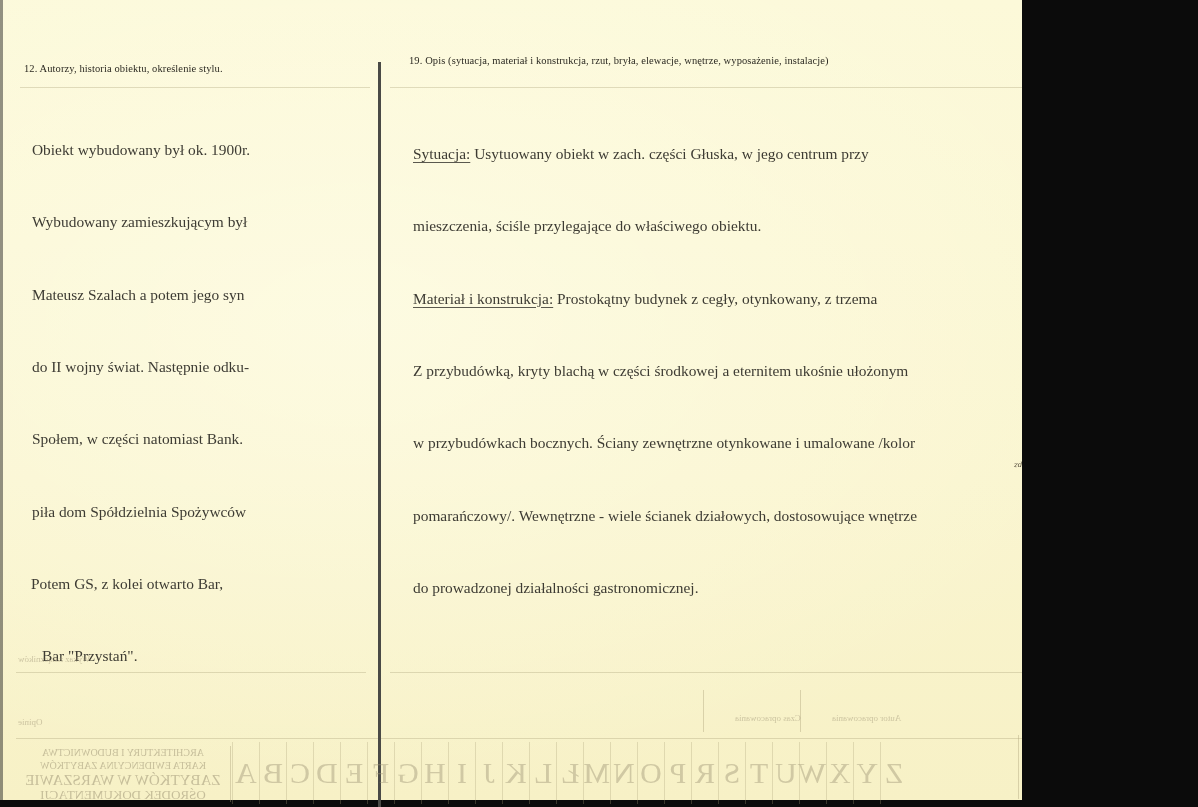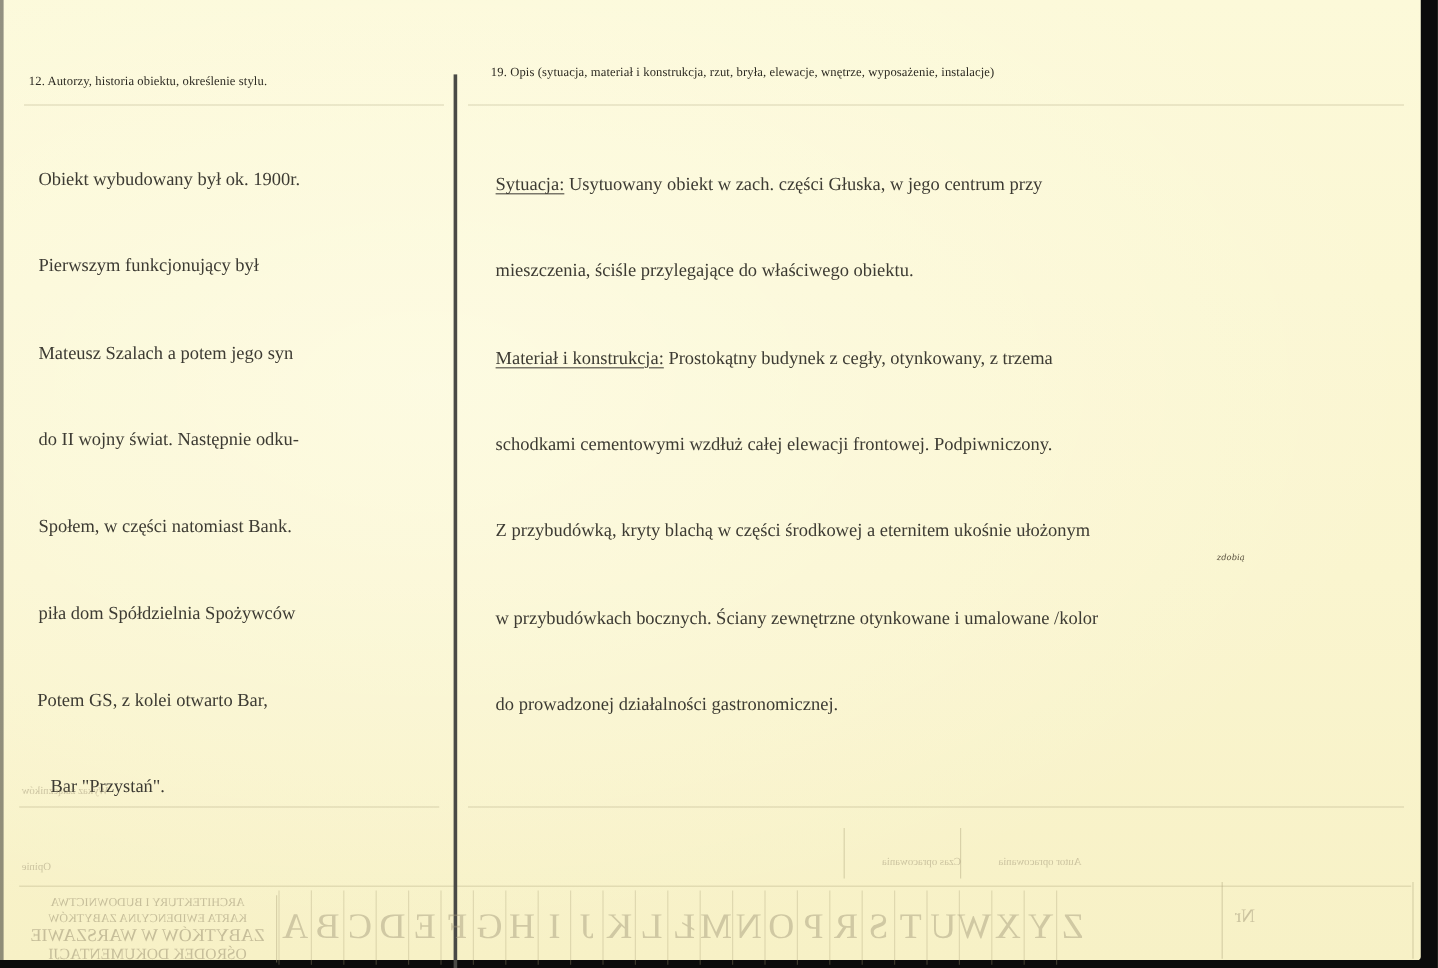--- a/index.html
+++ b/index.html
@@ -2,21 +2,21 @@
 <html><head>
   <meta charset="utf-8">
   <style>
     html, body {
       margin: 0;
       padding: 0;
       background: #0b0b0b;
     }
     #page {
       position: relative;
-      width: 1198px;
+      width: 1022px;
       height: 807px;
       overflow: hidden;
       background: #0b0b0b;
     }
     .card {
       position: absolute;
       left: 0;
       top: 0;
       width: 1184px;
       height: 800px;
@@ -154,37 +154,37 @@
     <div class="rule" style="left:390px; top:87px; width:780px;"></div>
     <div class="rule" style="left:16px; top:672px; width:350px;"></div>
     <div class="rule" style="left:390px; top:672px; width:780px;"></div>
     <div class="rule" style="left:16px; top:738px; width:1160px;"></div>
 
     <div class="divider-main"></div>
 
     <div class="heading" style="left:24px; top:63px;">12. Autorzy, historia obiektu, określenie stylu.</div>
     <div class="typed" style="left:32px; top:90px;">
       <span class="line">Obiekt wybudowany był ok. 1900r.</span>
-      <span class="line">Pierwszym funkcjonujący był</span>
+      <span class="line">Wybudowany zamieszkującym był</span>
       <span class="line">Mateusz Szalach a potem jego syn</span>
       <span class="line">do II wojny świat. Następnie odku-</span>
       <span class="line">Społem, w części natomiast Bank.</span>
       <span class="line">piła dom Spółdzielnia Spożywców</span>
       <span class="line" style="margin-left:-1px">Potem GS, z kolei otwarto Bar,</span>
       <span class="line" style="margin-left:10px">Bar "Przystań".</span>
     </div>
 
     <div class="heading" style="left:409px; top:55px;">19. Opis (sytuacja, materiał i konstrukcja, rzut, bryła, elewacje, wnętrze, wyposażenie, instalacje)</div>
     <div class="typed" style="left:413px; top:94px;">
       <span class="line"><span class="u">Sytuacja:</span><span> Usytuowany obiekt w zach. części Głuska, w jego centrum przy</span></span>
       <span class="line">mieszczenia, ściśle przylegające do właściwego obiektu.</span>
       <span class="line"><span class="u">Materiał i konstrukcja:</span><span> Prostokątny budynek z cegły, otynkowany, z trzema</span></span>
-      <span class="line">schodkami cementowymi wzdłuż całej elewacji frontowej. Podpiwniczony.</span>
       <span class="line">Z przybudówką, kryty blachą w części środkowej a eternitem ukośnie ułożonym</span>
       <span class="line">w przybudówkach bocznych. Ściany zewnętrzne otynkowane i umalowane /kolor</span>
+      <span class="line">pomarańczowy/. Wewnętrzne - wiele ścianek działowych, dostosowujące wnętrze</span>
       <span class="line">do prowadzonej działalności gastronomicznej.</span>
       
       
       
       
       
       
       
       
       

